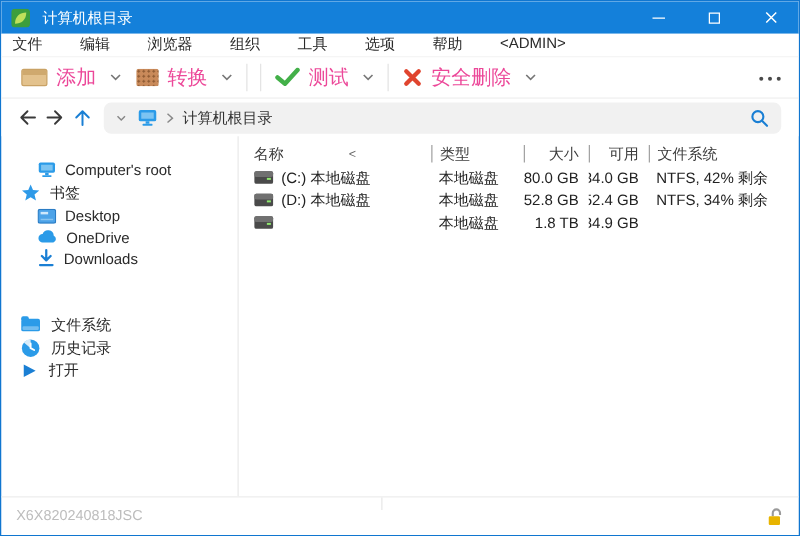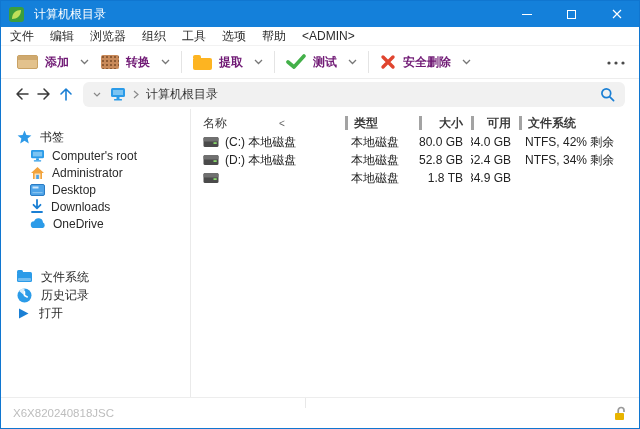--- a/index.html
+++ b/index.html
@@ -10,28 +10,28 @@
   }
   
   .titlebar { height:26px; background:#1480da; display:flex; align-items:center; padding-left:8px; }
   .app-icon { width:15px; height:15px; flex:0 0 auto; }
   .title-text { color:#fff; font-size:12px; margin-left:10px; flex:1 1 auto; white-space:nowrap; }
   .win-controls { display:flex; height:26px; }
   .win-btn { width:45px; height:26px; display:flex; align-items:center; justify-content:center; }
   .glyph-min { width:10px; height:1px; background:#fff; }
   .glyph-max { width:9px; height:9px; border:1px solid #fff; }
   
-  .menubar { height:19px; display:flex; align-items:center; padding-left:9px; gap:16px;
+  .menubar { height:19px; display:flex; padding-left:9px; gap:30px;
              border-bottom:1px solid #f2f2f2; background:#fff; }
   .menu-item { font-size:12px; color:#2b2b2b; white-space:nowrap; cursor:default; }
   
   .toolbar { height:33px; display:flex; align-items:center; padding:0 14px 0 10px;
              border-bottom:1px solid #ededed; background:#fff; }
   .tool-btn { display:flex; align-items:center; height:26px; padding:0 6px; border-radius:3px; }
-  .tool-label { font-size:12px; color:#701a75; margin-left:7px; white-space:nowrap;font-weight:bold; }
+  .tool-label { font-size:16px; color:#ec4899; margin-left:7px; white-space:nowrap; }
   .tool-chev { margin-left:11px; display:flex; }
   .tool-sep { width:1px; height:22px; background:#e4e4e4; margin:0 5px; }
   .more-btn { margin-left:auto; color:#4a4a4a; font-size:9px; letter-spacing:2px; }
   .ic-add { width:21px; height:14px; background:#e3c28d; border:1px solid #c9a265; border-radius:2px; position:relative; }
   .ic-add::before { content:""; position:absolute; left:0; right:0; top:0; height:4px; background:#cfa96e; border-radius:1px 1px 0 0; }
   .ic-convert { width:18px; height:14px; border-radius:2px; background-color:#c98a5a;
     background-image:radial-gradient(#8d5a33 1px, transparent 1.1px); background-size:4px 4px; }
   .ic-folder-gold { width:19px; height:12px; background:#fdb421; border-radius:1px 2px 2px 2px; position:relative; margin-top:3px; }
   .ic-folder-gold::before { content:""; position:absolute; top:-3px; left:0; width:8px; height:3px; background:#fdb421; border-radius:2px 2px 0 0; }
   
@@ -53,21 +53,21 @@
   .side-section.first { margin-top:36px; }
   .ic { display:flex; align-items:center; justify-content:center; flex:0 0 auto; }
   .ic-bluefolder { width:15px; height:10px; background:#2b9be8; border-radius:1.5px; position:relative; }
   .ic-bluefolder::before { content:""; position:absolute; top:-2.5px; left:0; width:6px; height:3px; background:#2b9be8; border-radius:1.5px 1.5px 0 0; }
   .ic-bluefolder::after { content:""; position:absolute; left:1px; right:1px; bottom:1px; height:3px; background:#73bdf0; border-radius:1px; }
   
   .content { flex:1; padding:4px 0 0 6px; }
   .trow { display:grid; grid-template-columns:148px 74px 52px 48px 1fr; align-items:center; height:18px; font-size:12px; }
   .thead { color:#3c3c3c; height:20px; }
   .thead .cell { height:14px; display:flex; align-items:center; }
-  .thead .cell + .cell { border-left:3px solid #a3a3a3;font-weight:bold; }
+  .thead .cell + .cell { border-left:1px solid #a3a3a3; }
   .cell { padding:0 6px; white-space:nowrap; overflow:hidden;gap:46px; }
   .cell.right { justify-content:flex-end; text-align:right; padding-right:8px; }
   .tbody-row { color:#222; }
   .tbody-row .cell { display:flex; align-items:center; }
   .name-cell { gap:6px; }
   .sort-glyph { font-size:10px; color:#666; margin-left:6px; }
   
   .statusbar { height:31px; border-top:1px solid #ededed; display:flex; align-items:center;
                padding:0 12px; position:relative; }
   .status-text { font-size:11.5px; color:#bdbdbd; }
@@ -130,31 +130,20 @@
           <span class="ic-convert"></span>
         </span>
       <span class="tool-label">转换</span>
       <span class="tool-chev">
           <svg width="9" height="6" viewBox="0 0 9 6">
             <path d="M1 1 L4.5 4.5 L8 1" stroke="#777" stroke-width="1.3" fill="none"></path>
           </svg>
         </span>
     </div>
     <span class="tool-sep"></span>
-    <div class="tool-btn">
-      <span class="ic">
-          <span class="ic-folder-gold"></span>
-        </span>
-      <span class="tool-label">提取</span>
-      <span class="tool-chev">
-          <svg width="9" height="6" viewBox="0 0 9 6">
-            <path d="M1 1 L4.5 4.5 L8 1" stroke="#777" stroke-width="1.3" fill="none"></path>
-          </svg>
-        </span>
-    </div>
     <span class="tool-sep"></span>
     <div class="tool-btn">
       <span class="ic">
         <svg width="20" height="16" viewBox="0 0 20 16">
             <path d="M2 8 L8 13 L18 2" stroke="#43b049" stroke-width="3.6" fill="none" stroke-linecap="round" stroke-linejoin="round"></path>
           </svg>
       </span>
       <span class="tool-label">测试</span>
       <span class="tool-chev">
           <svg width="9" height="6" viewBox="0 0 9 6">
@@ -226,75 +215,65 @@
             <circle cx="6.3" cy="6.3" r="4.4" stroke="#1a7fd4" stroke-width="1.7" fill="none"></circle>
             <line x1="9.8" y1="9.8" x2="13.6" y2="13.6" stroke="#1a7fd4" stroke-width="1.7" stroke-linecap="round"></line>
           </svg>
       </span>
     </div>
   </div>
 
   <div class="main">
 
     <div class="sidebar">
-      <div class="side-row side-header">
-        <span class="ic">
-          <svg width="15" height="15" viewBox="0 0 15 15">
-              <path d="M7.5 0.6 L9.4 5 L14.4 5.4 L10.6 8.6 L11.8 13.4 L7.5 10.8 L3.2 13.4 L4.4 8.6 L0.6 5.4 L5.6 5Z" fill="#2e9ae8"></path>
-            </svg>
-        </span>
-        <span>书签</span>
-      </div>
       <div class="side-row side-item">
         <span class="ic">
           <svg width="15" height="13" viewBox="0 0 16 14">
               <rect x="1" y="1" width="14" height="9" rx="1.5" fill="#2b9be8"></rect>
               <rect x="3" y="3" width="10" height="5" fill="#7cc4f2"></rect>
               <rect x="6.5" y="10" width="3" height="2" fill="#2b9be8"></rect>
               <rect x="4" y="12" width="8" height="1.5" rx="0.5" fill="#2b9be8"></rect>
             </svg>
         </span>
         <span>Computer's root</span>
       </div>
-      <div class="side-row side-item">
-        <span class="ic">
-          <svg width="15" height="14" viewBox="0 0 15 14">
-              <path d="M7.5 1 L14 7 H12 V13 H3 V7 H1Z" fill="#f2a33c"></path>
-              <rect x="4.6" y="7.5" width="5.8" height="5.5" fill="#fbe3c0"></rect>
-              <rect x="6.2" y="8.8" width="2.7" height="4.2" fill="#4da3e8"></rect>
-            </svg>
-        </span>
-        <span>Administrator</span>
+      <div class="side-row side-header">
+        <span class="ic">
+          <svg width="15" height="15" viewBox="0 0 15 15">
+              <path d="M7.5 0.6 L9.4 5 L14.4 5.4 L10.6 8.6 L11.8 13.4 L7.5 10.8 L3.2 13.4 L4.4 8.6 L0.6 5.4 L5.6 5Z" fill="#2e9ae8"></path>
+            </svg>
+        </span>
+        <span>书签</span>
       </div>
       <div class="side-row side-item">
         <span class="ic">
           <svg width="15" height="12" viewBox="0 0 15 12">
               <rect x="0.5" y="0.5" width="14" height="11" rx="1.5" fill="#4da3e8" stroke="#2b7cc4"></rect>
               <rect x="2.5" y="2.5" width="6" height="2" fill="#cfe8fb"></rect>
               <rect x="2.5" y="8" width="10" height="1.2" fill="#87c3ef"></rect>
             </svg>
         </span>
         <span>Desktop</span>
       </div>
       <div class="side-row side-item">
         <span class="ic">
+          <svg width="16" height="11" viewBox="0 0 16 11">
+              <path d="M4.2 10 a3.4 3.4 0 0 1 -0.1 -6.8 A4.6 4.6 0 0 1 13 4.6 a2.9 2.9 0 0 1 -0.3 5.4Z" fill="#2b9be8"></path>
+            </svg>
+        </span>
+        <span>OneDrive</span>
+      </div>
+      <div class="side-row side-item">
+        <span class="ic">
           <svg width="14" height="15" viewBox="0 0 14 15">
               <path d="M7 1 V9 M3.5 5.8 L7 9.3 L10.5 5.8" stroke="#1a7fd4" stroke-width="1.8" fill="none" stroke-linecap="round" stroke-linejoin="round"></path>
               <path d="M2 13 H12" stroke="#1a7fd4" stroke-width="1.8" stroke-linecap="round"></path>
             </svg>
         </span>
         <span>Downloads</span>
-      </div>
-      <div class="side-row side-item">
-        <span class="ic">
-          <svg width="16" height="11" viewBox="0 0 16 11">
-              <path d="M4.2 10 a3.4 3.4 0 0 1 -0.1 -6.8 A4.6 4.6 0 0 1 13 4.6 a2.9 2.9 0 0 1 -0.3 5.4Z" fill="#2b9be8"></path>
-            </svg>
-        </span>
-        <span>OneDrive</span>
       </div>
 
       <div class="side-row side-section first">
         <span class="ic">
             <span class="ic-bluefolder"></span>
           </span>
         <span>文件系统</span>
       </div>
       <div class="side-row side-section">
         <span class="ic">

